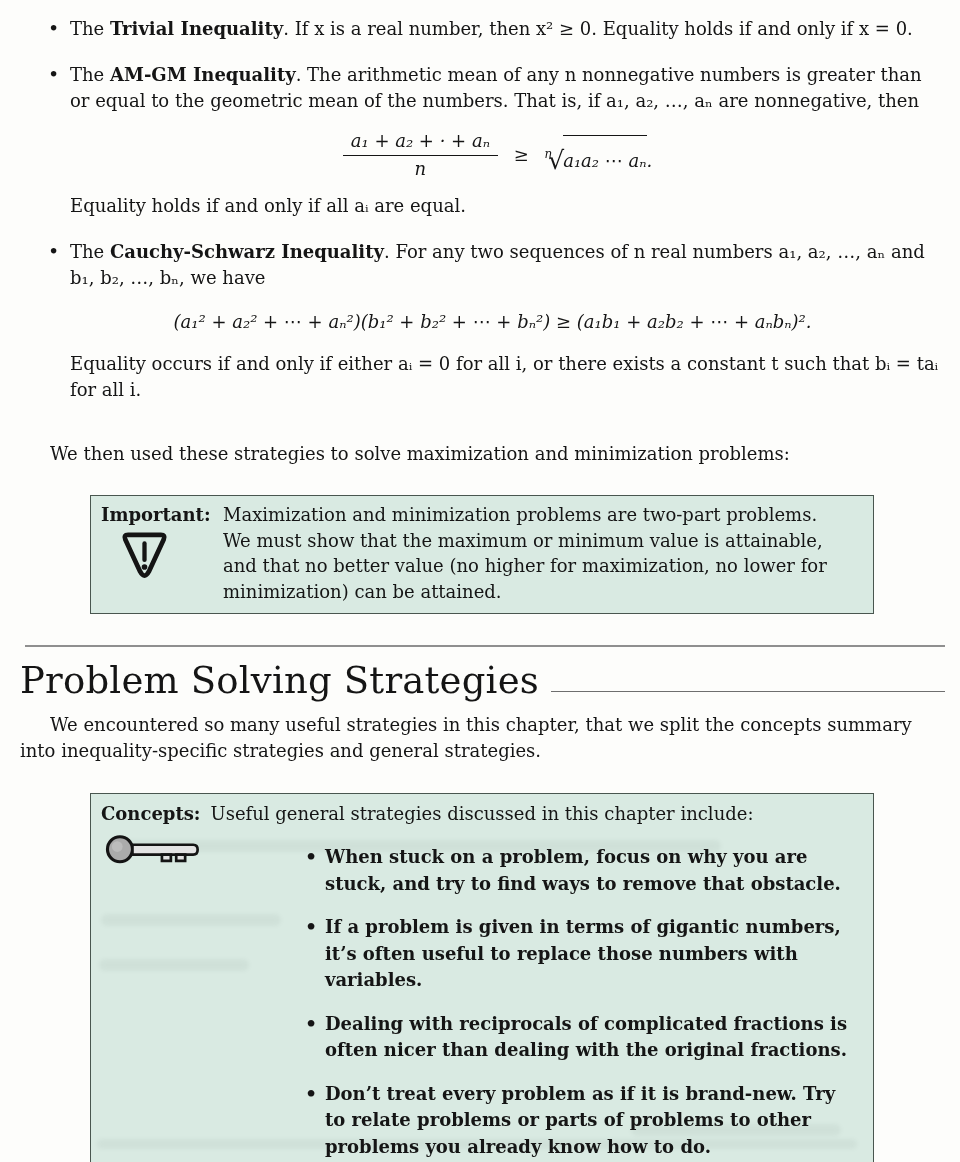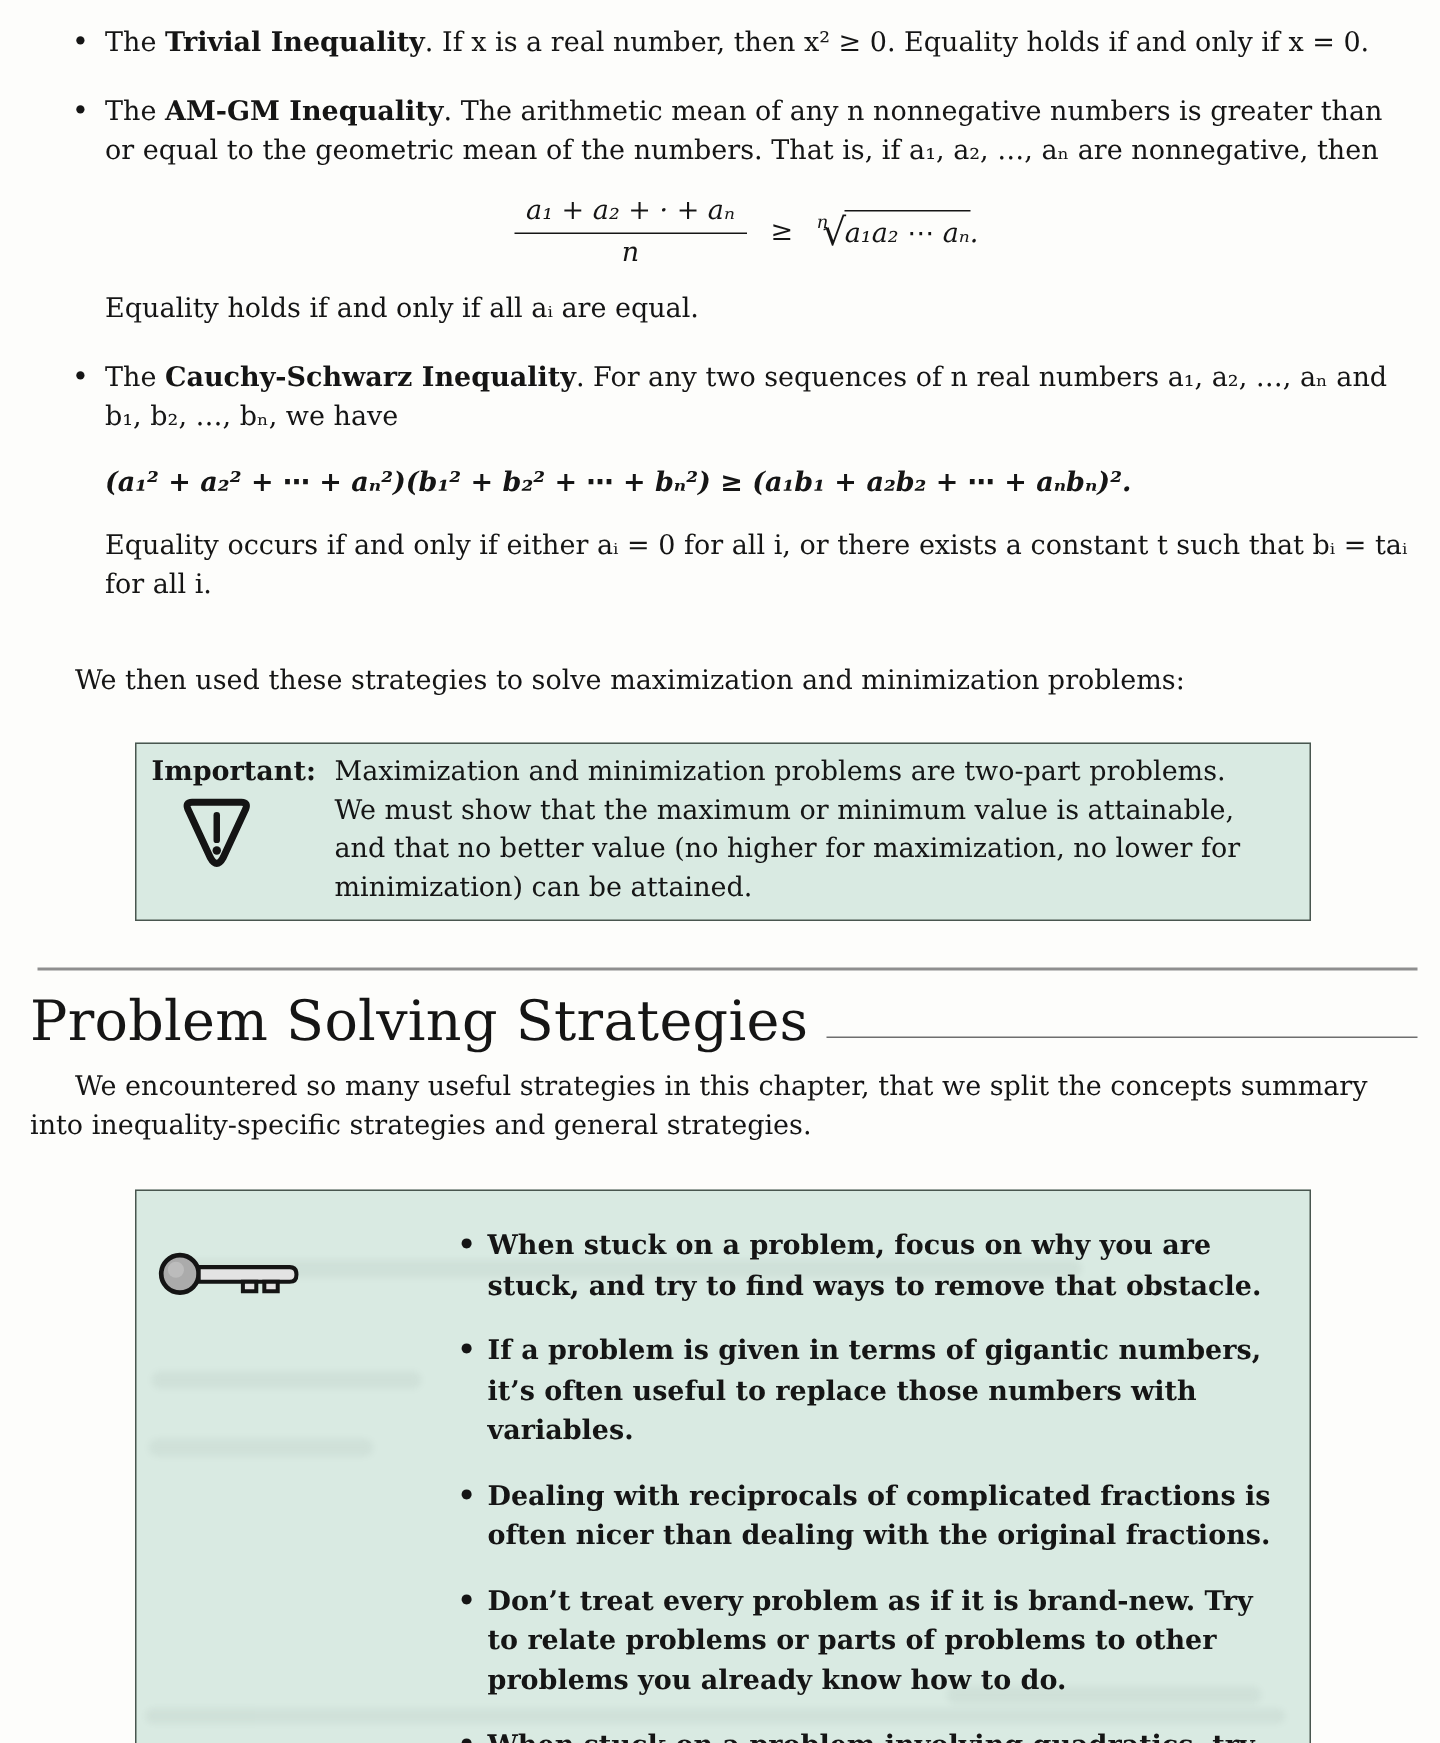--- a/index.html
+++ b/index.html
@@ -19,22 +19,22 @@
 
   
   .mathblock{text-align:center;font-style:italic;margin:15px 40px 12px 0;}
   .frac{display:inline-block;vertical-align:middle;text-align:center;line-height:24px;margin-left:20px;}
   .frac .num{display:block;padding:0 8px 2px;border-bottom:1.6px solid #151515;}
   .frac .den{display:block;padding-top:1px;}
   .rel{display:inline-block;vertical-align:middle;padding:0 10px;font-style:normal;}
   .root{display:inline-block;vertical-align:middle;white-space:nowrap;}
   .rootidx{font-size:12px;position:relative;top:-9px;margin-right:-4px;}
   .radsign{font-size:25px;font-style:normal;position:relative;top:2px;}
-  .radicand{border-top:1.6px solid #151515;padding-top:2px;margin-left:-1px;display:inline-block;font-style:italic;}
-  .mathline{font-style:italic;margin:18px 30px 16px 0;font-weight:bold;}
+  .radicand{border-top:1.6px solid #151515;padding-top:12px;margin-left:-1px;display:inline-block;font-style:italic;}
+  .mathline{text-align:center;font-style:italic;margin:18px 30px 16px 0;}
 
   .afterformula{margin-top:10px;}
   .intro-par{margin:38px 0 0 0;text-indent:30px;}
 
   
   .notebox{
     box-sizing:border-box;width:784px;margin-left:70px;position:relative;
     background:#d9eae2;border:1px solid #49564f;
   }
   .impbox{margin-top:28px;display:flex;padding:6px 28px 9px 10px;}
@@ -121,20 +121,23 @@
 
   <div class="notebox conbox">
     <div class="ghosts">
       <div class="g" style="left:30px;top:46px;width:600px;"></div>
       <div class="g" style="left:10px;top:120px;width:180px;"></div>
       <div class="g" style="left:8px;top:165px;width:150px;"></div>
       <div class="g" style="left:540px;top:330px;width:210px;"></div>
       <div class="g" style="left:6px;top:345px;width:760px;height:10px;"></div>
 
     </div>
+    <div class="conhead">
+      <span class="boxlabel">Concepts:</span><span class="intro">Useful general strategies discussed in this chapter include:</span>
+    </div>
     <div class="icon">
       <svg width="100" height="40" viewBox="0 0 112 44">
         <circle cx="19" cy="20" r="14" fill="#ababab" stroke="#141414" stroke-width="3.5"></circle>
         <circle cx="16" cy="17" r="6" fill="#bcbcbc" stroke="none"></circle>
         <path d="M33 15 H101 Q106 15 106 20.5 Q106 26 101 26 H33 Z" fill="#e3e3e3" stroke="#141414" stroke-width="3"></path>
         <path d="M66 26 h10 v7 h-10 Z" fill="#e3e3e3" stroke="#141414" stroke-width="3"></path>
         <path d="M82 26 h10 v7 h-10 Z" fill="#e3e3e3" stroke="#141414" stroke-width="3"></path>
       </svg>
     </div>
     <ul class="conlist">

